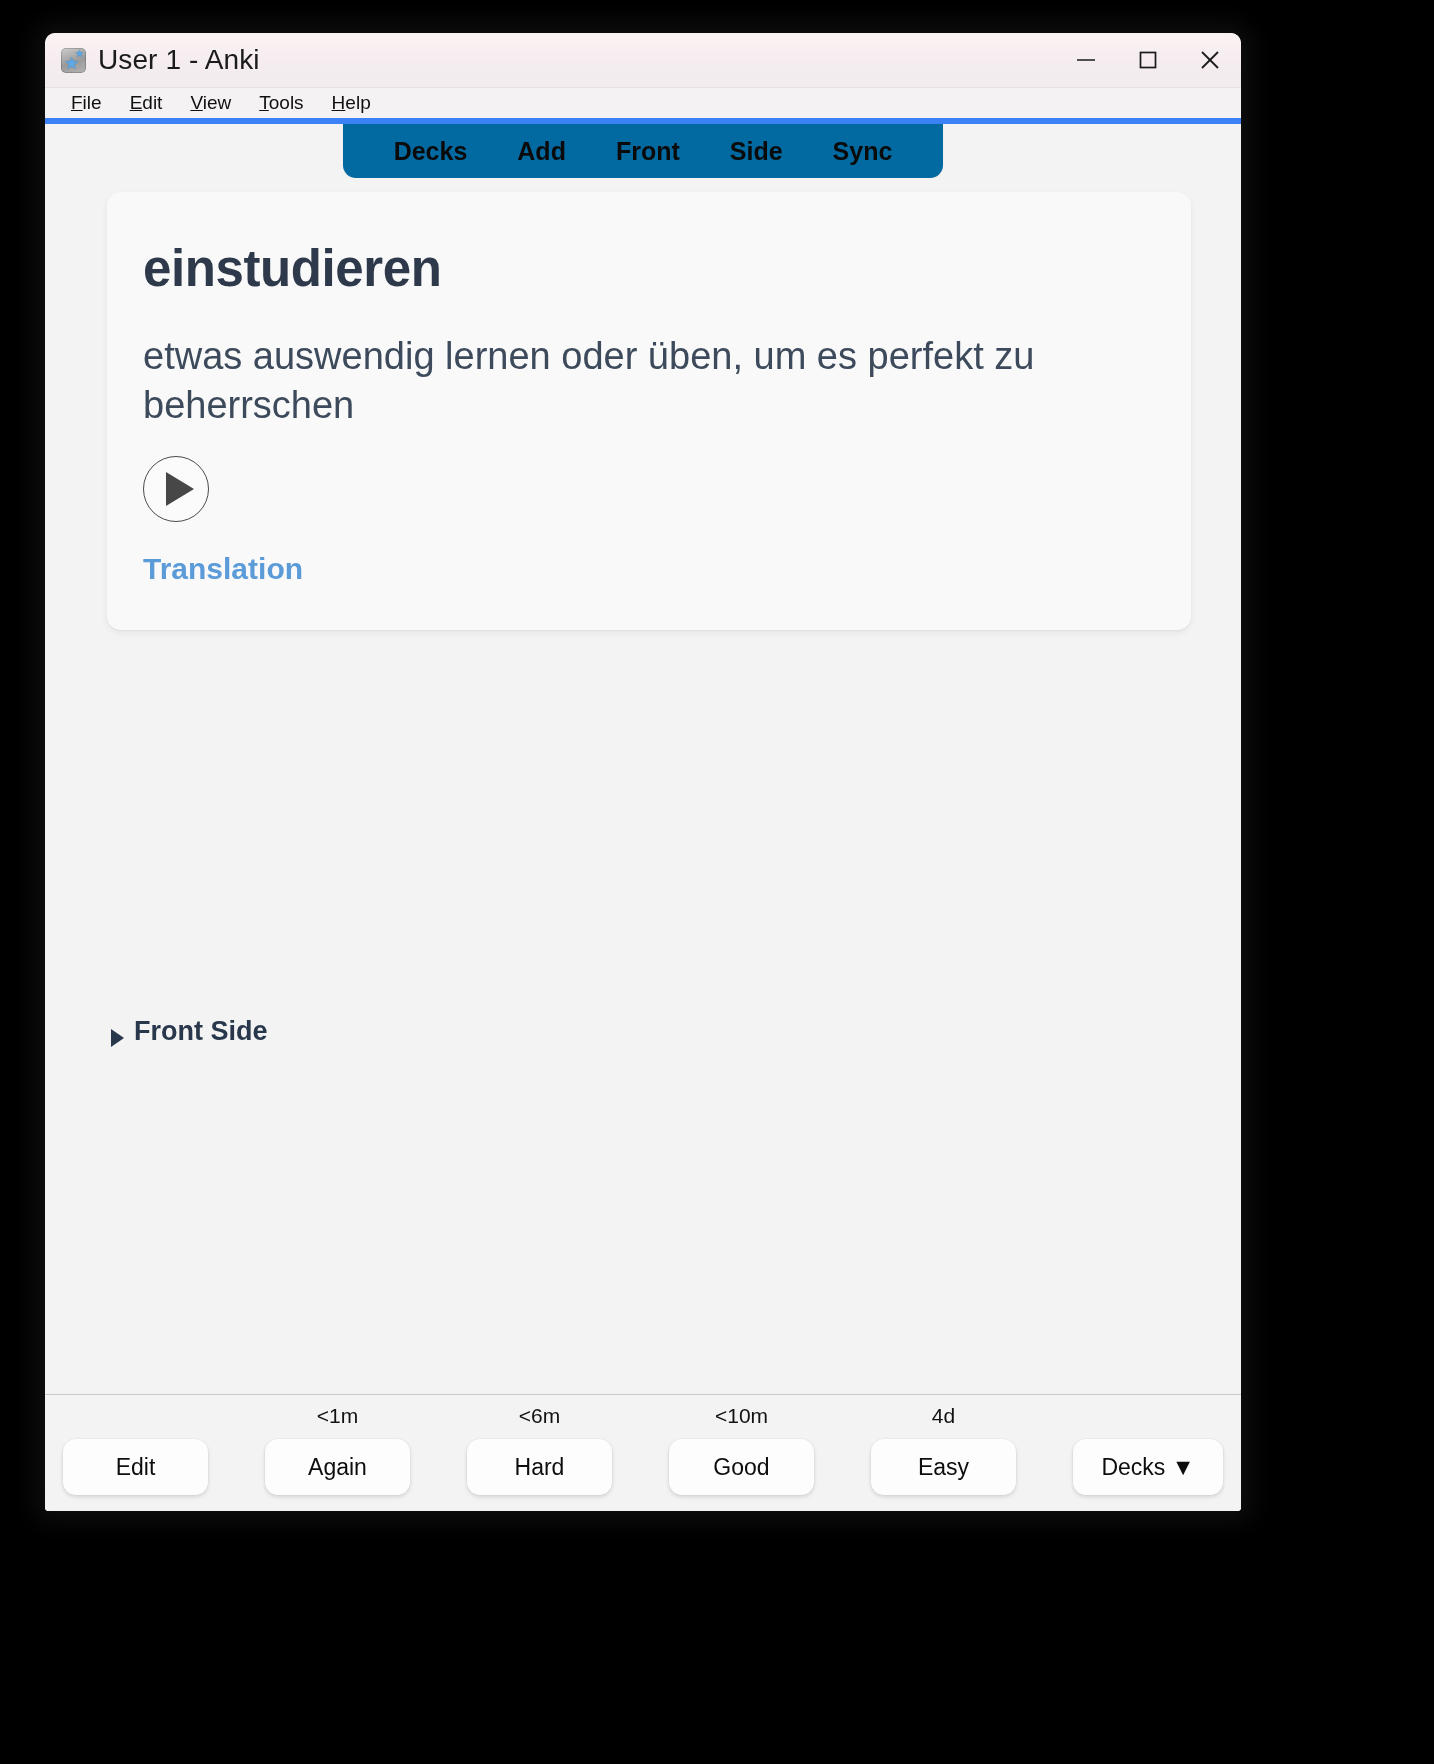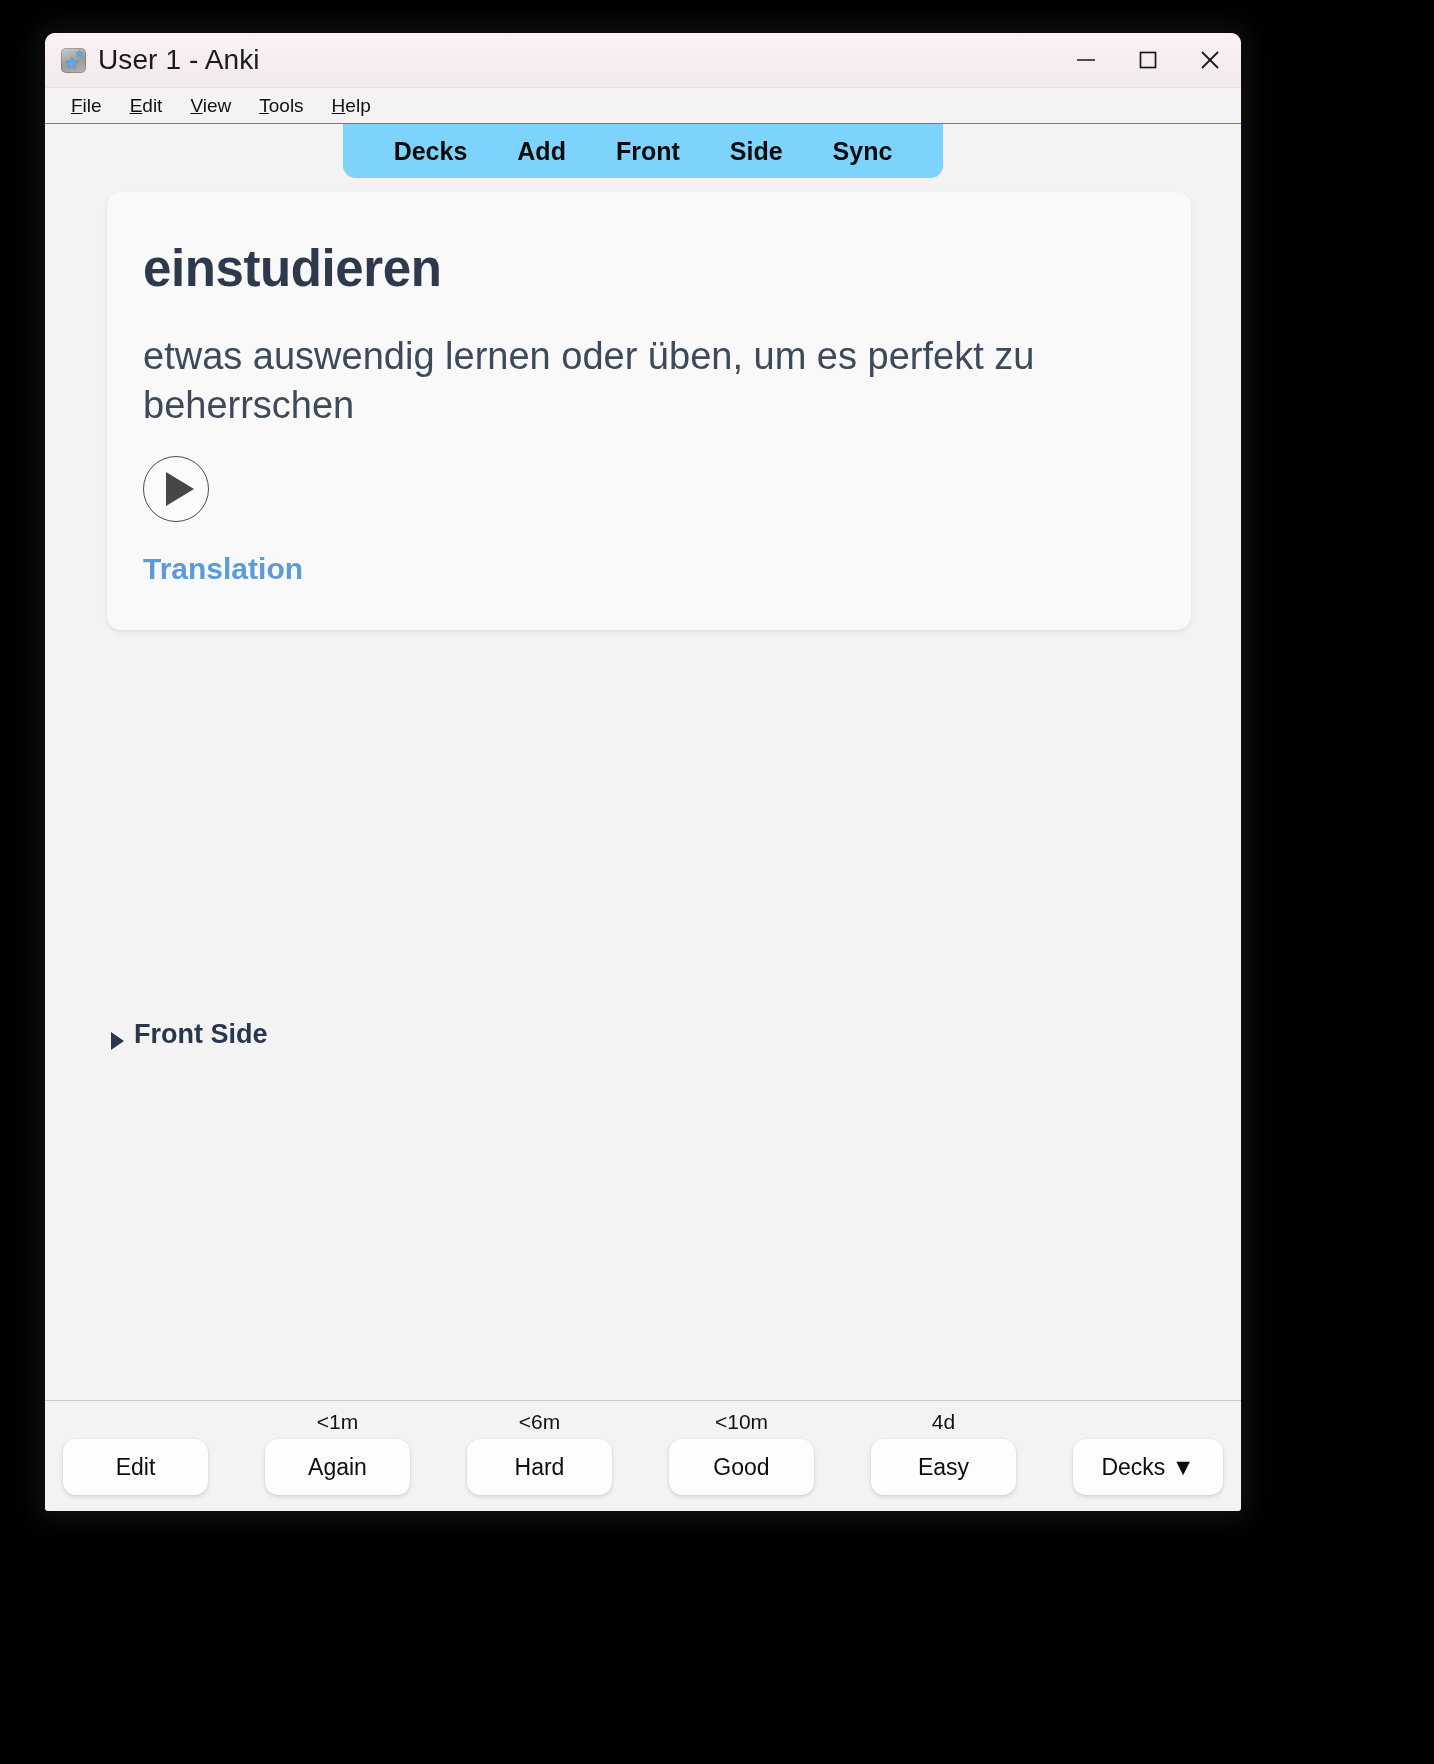--- a/index.html
+++ b/index.html
@@ -96,21 +96,21 @@
 
   
   #menubar {
     height: 36px;
     flex: 0 0 36px;
     background: #f4f2f3;
     display: flex;
     align-items: center;
     padding-left: 14px;
     gap: 4px;
-    border-bottom: 1px solid #3b82f6;
+    border-bottom: 6px solid #3b82f6;
   }
   .menu-item {
     font-size: 19px;
     color: #101010;
     padding: 3px 12px;
     cursor: default;
     white-space: nowrap;
   }
   .menu-item .accel { text-decoration: underline; }
 
@@ -126,21 +126,21 @@
 
   
   #topnav-wrap {
     height: 54px;
     flex: 0 0 54px;
     display: flex;
     justify-content: center;
     background: #f3f3f3;
   }
   #topnav {
-    background: #7dd3fc;
+    background: #0369a1;
     border-radius: 0 0 13px 13px;
     padding: 0 26px;
     display: flex;
     align-items: center;
     gap: 0px;
     box-shadow: 0 1px 2px rgba(0,0,0,0.05);
   }
   .nav-item {
     font-size: 25px;
     font-weight: bold;
@@ -239,21 +239,21 @@
     background: #f3f3f3;
     padding: 8px 18px 16px 18px;
     display: flex;
     align-items: flex-end;
     justify-content: space-between;
   }
   .answer-slot {
     display: flex;
     flex-direction: column;
     align-items: center;
-    gap: 4px;
+    gap: 10px;
   }
   .interval {
     font-size: 21px;
     color: #121212;
     height: 26px;
     line-height: 26px;
     white-space: nowrap;
   }
   .interval.empty { visibility: hidden; }
   .btn {

